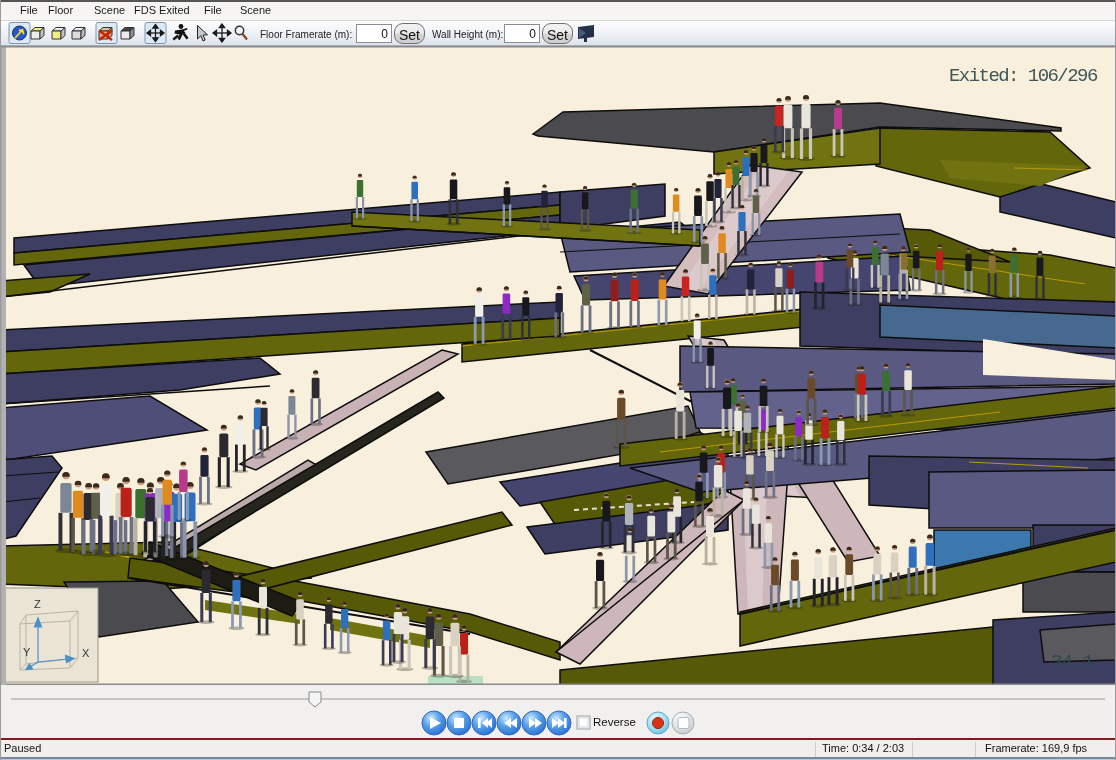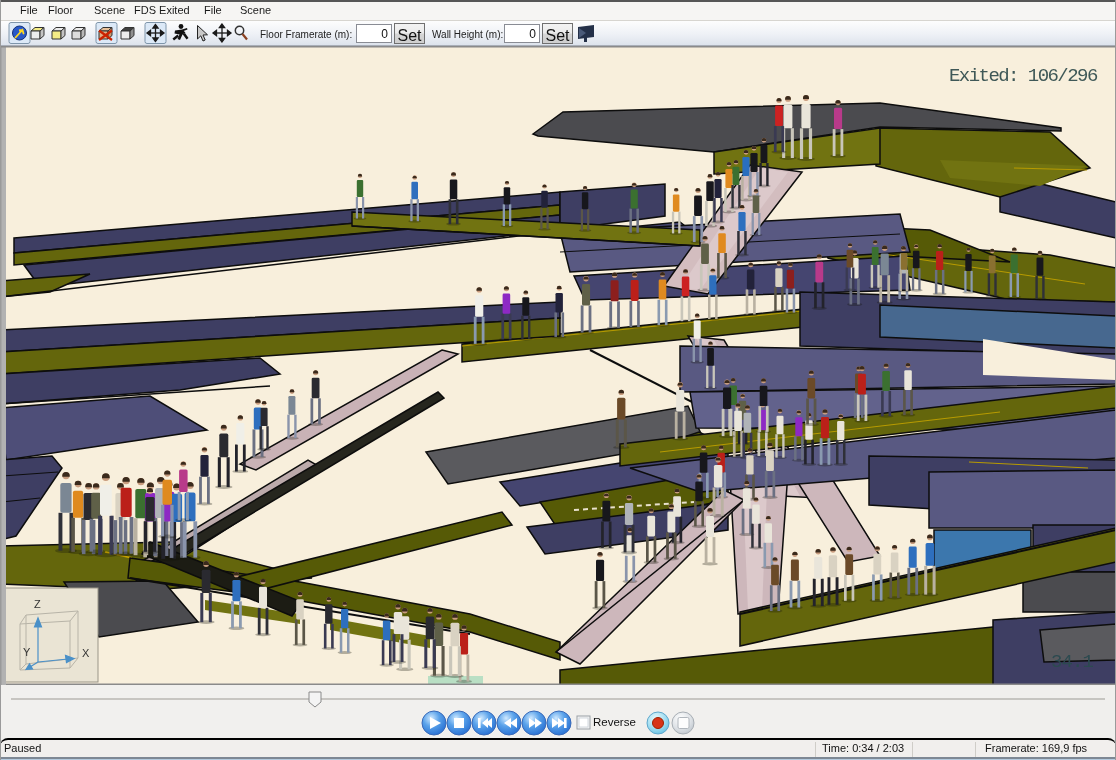--- a/index.html
+++ b/index.html
@@ -1,25 +1,25 @@
 <!DOCTYPE html>
 <html><head><meta charset="utf-8"><style>
 * { margin:0; padding:0; box-sizing:border-box; }
 body { width:1116px; height:760px; font-family:"Liberation Sans", sans-serif; overflow:hidden; background:#f0efed; }
 .menubar { position:absolute; left:0; top:0; width:1116px; height:21px; background:#f6f5f3; border-bottom:1px solid #d7d5d0; }
 .menubar span { position:absolute; top:4px; font-size:11px; color:#1a1a1a;padding-left:10px; }
 .toolbar { position:absolute; left:0; top:21px; width:1116px; height:25px;
   background:linear-gradient(#fdfdfd,#eef1f6 55%,#dde3ec); border-bottom:1px solid #a8aeb8; }
 .tlabel { position:absolute; top:8px; font-size:10px; color:#222; }
 .tinput { position:absolute; top:3px; height:19px; background:#fff; border:1px solid #898c94; font-size:12px; text-align:right; padding-right:3px; padding-top:2px; color:#111; }
-.tset { position:absolute; top:2px; width:31px; height:21px; border:1px solid #707070; border-radius:0;
-  background:linear-gradient(#f3f3f3,#ebebeb 48%,#d5d5d5 52%,#cfcfcf); font-size:16px; text-align:center; padding-top:3px; color:#111; }
+.tset { position:absolute; top:2px; width:31px; height:21px; border:1px solid #707070; border-radius:9px;
+  background:linear-gradient(#f3f3f3,#ebebeb 48%,#d5d5d5 52%,#cfcfcf); font-size:14px; text-align:center; padding-top:3px; color:#111; }
 .ctrl { position:absolute; left:0; top:685px; width:1000px; height:55px; background:#f1f0ee; }
 .statusbar { position:absolute; left:0; top:738px; width:1116px; height:22px; background:#f1efed;
-  border-top:2px solid #000000; font-size:11px; color:#111;border-radius:8px; }
+  border-top:2px solid #7f1d1d; font-size:11px; color:#111; }
 .sep { position:absolute; top:2px; width:1px; height:16px; background:#cfcdc8; }
 svg { position:absolute; }
 </style></head>
 <body>
 <div style="position:absolute;left:0;top:0;width:1116px;height:2px;background:#565656;z-index:50"></div>
 <div style="position:absolute;left:0;top:0;width:1px;height:760px;background:#9a9a9a;z-index:50"></div>
 <div style="position:absolute;right:0;top:0;width:1px;height:760px;background:#9a9a9a;z-index:50"></div>
 <div class="menubar">
     <span style="left:10px">File</span>
     <span style="left:38px">Floor</span>

